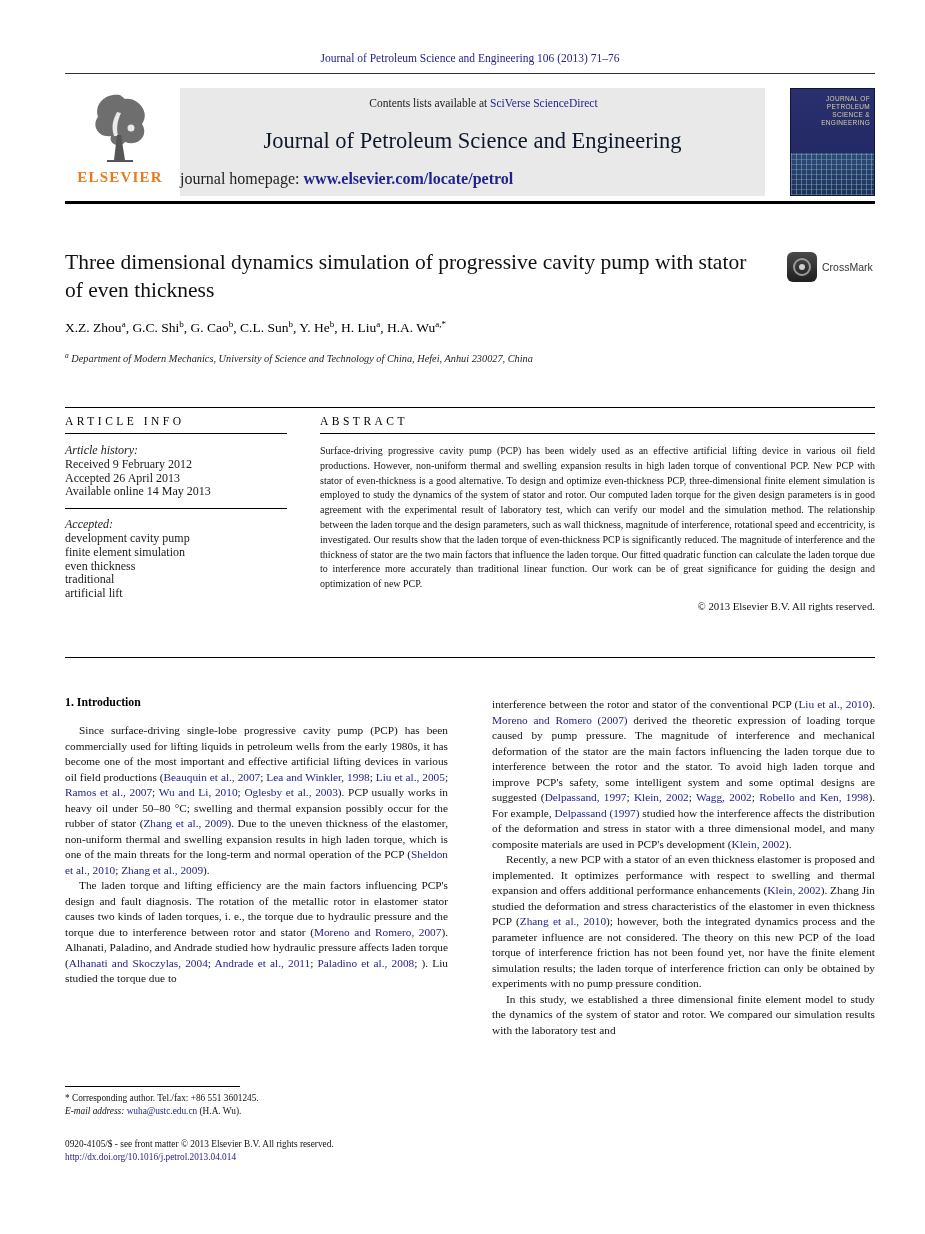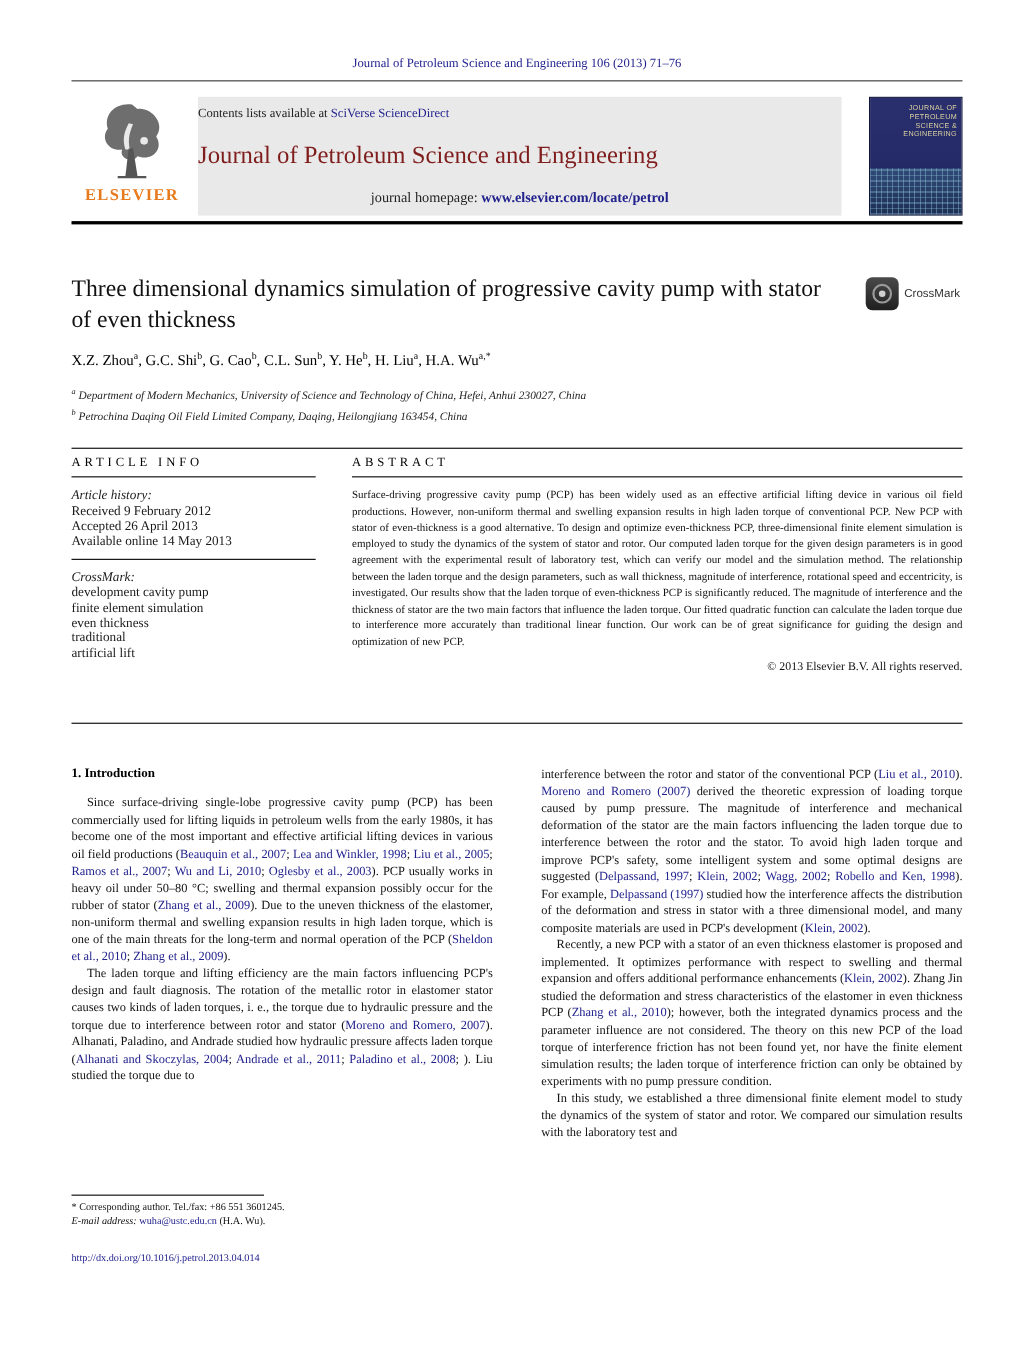--- a/index.html
+++ b/index.html
@@ -8,23 +8,23 @@
   .link{color:#23238E;}
   .italic{font-style:italic;}
 
   .journal-ref{position:absolute;top:52px;left:65px;width:810px;text-align:center;font-size:11.5px;color:#23238E;}
   .rule-top{position:absolute;top:73px;left:65px;width:810px;}
 
   .elsevier{position:absolute;top:92px;left:63px;width:114px;height:104px;text-align:center;}
   .elsevier-word{font-size:15px;color:#E87A1E;letter-spacing:1.2px;font-weight:bold;margin-top:1px;}
 
   .mast-box{position:absolute;top:88px;left:180px;width:585px;height:108px;background:#E9E9E9;}
-  .contents-line{position:absolute;top:9px;left:0;width:100%;text-align:left;font-size:11.5px;color:#222;}
-  .mast-title{position:absolute;top:40px;left:0;width:100%;font-size:22.5px;color:#7f1d1d;}
-  .homepage-line{position:absolute;bottom:8px;left:0;width:100%;text-align:center;font-size:13px;color:#222;}
+  .contents-line{position:absolute;top:9px;left:0;width:100%;text-align:center;font-size:11.5px;color:#222;padding-left:11px;}
+  .mast-title{position:absolute;top:40px;left:0;width:100%;text-align:center;font-size:22.5px;color:#0f172a;}
+  .homepage-line{position:absolute;bottom:8px;left:0;width:100%;font-size:16px;color:#222;}
   .homepage-line .link{font-weight:bold;}
 
   .cover{position:absolute;top:88px;left:790px;width:85px;height:108px;background:linear-gradient(#2a306e 0%,#232a66 55%,#1d244f 100%);border:1px solid #11143a;box-sizing:border-box;}
   .cover-title{position:absolute;top:6px;right:4px;width:58px;text-align:right;font-family:"Liberation Sans",sans-serif;font-size:6.5px;line-height:8px;color:#D9CFA0;letter-spacing:0.3px;}
   .cover-art{position:absolute;bottom:0;left:0;width:100%;height:42px;background:
      repeating-linear-gradient(90deg, rgba(140,190,210,0.45) 0 1px, transparent 1px 5px),
      repeating-linear-gradient(0deg, rgba(140,190,210,0.35) 0 1px, transparent 1px 5px),
      linear-gradient(#2f4a78,#1d2f55);}
 
   .rule-thick{position:absolute;top:201px;left:65px;width:810px;height:3px;background:#000;}
@@ -112,37 +112,36 @@
     </div>
     <span class="cm-text">CrossMark</span>
   </div>
 
   <div class="authors">
     <span class="author"><span>X.Z. Zhou</span><sup>a</sup><span>, </span></span><span class="author"><span>G.C. Shi</span><sup>b</sup><span>, </span></span><span class="author"><span>G. Cao</span><sup>b</sup><span>, </span></span><span class="author"><span>C.L. Sun</span><sup>b</sup><span>, </span></span><span class="author"><span>Y. He</span><sup>b</sup><span>, </span></span><span class="author"><span>H. Liu</span><sup>a</sup><span>, </span></span><span class="author"><span>H.A. Wu</span><sup>a,*</sup></span>
   </div>
 
   <div class="affiliations">
     <div class="affil"><sup>a</sup><span> Department of Modern Mechanics, University of Science and Technology of China, Hefei, Anhui 230027, China</span></div>
-    <div class="affil"><sup>b</sup><span> Petrochina Daqing Oil Field Limited Company, Daqing, Heilongjiang 163454, China</span></div>
   </div>
 
   <div class="rule section-toprule"></div>
 
   <div class="info-col">
     <div class="col-heading">ARTICLE INFO</div>
     <div class="rule heading-rule"></div>
     <div class="info-block">
       <div class="info-label">Article history:</div>
       <div class="info-line">Received 9 February 2012</div>
       <div class="info-line">Accepted 26 April 2013</div>
       <div class="info-line">Available online 14 May 2013</div>
     </div>
     <div class="rule info-sep"></div>
     <div class="info-block" style="margin-top:0;">
-      <div class="info-label">CrossMark:</div>
+      <div class="info-label">Accepted:</div>
       <div class="info-line">development cavity pump</div>
       <div class="info-line">finite element simulation</div>
       <div class="info-line">even thickness</div>
       <div class="info-line">traditional</div>
       <div class="info-line">artificial lift</div>
     </div>
   </div>
 
   <div class="abstract-col">
     <div class="col-heading">ABSTRACT</div>
@@ -168,16 +167,17 @@
   <div class="footnote">
     <div class="rule footnote-rule"></div>
     <div class="fn-line">* Corresponding author. Tel./fax: +86 551 3601245.</div>
     <div class="fn-line">
       <span class="italic">E-mail address:</span>
       <span class="link">wuha@ustc.edu.cn</span><span> (H.A. Wu).</span>
     </div>
   </div>
 
   <div class="imprint">
+    <div>0920-4105/$ - see front matter © 2013 Elsevier B.V. All rights reserved.</div>
     <div class="link">http://dx.doi.org/10.1016/j.petrol.2013.04.014</div>
   </div>
 
 </div>
 
 </body></html>

